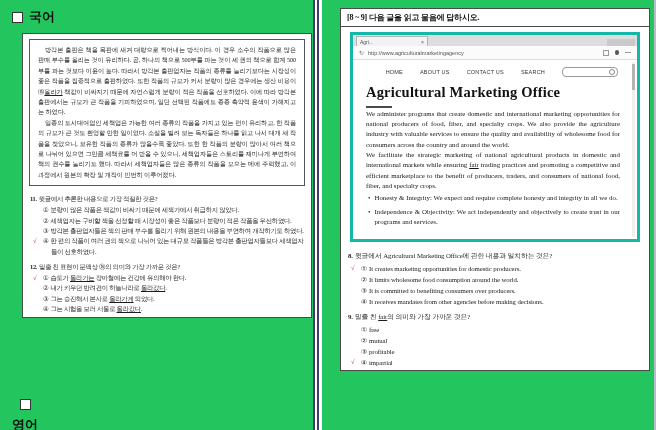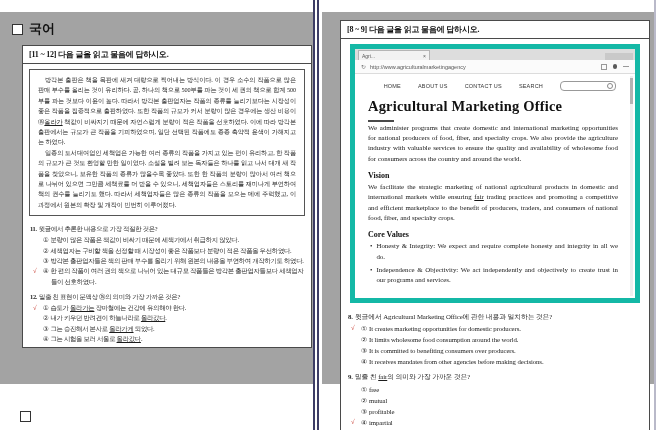--- a/index.html
+++ b/index.html
@@ -1,21 +1,21 @@
 <!DOCTYPE html>
 <html><head>
 <meta charset="utf-8">
 <style>
   html,body{margin:0;padding:0;}
   body{
     width:658px;height:430px;position:relative;overflow:hidden;
     background:#ffffff;font-family:"Liberation Serif",serif;color:#1a1a1a;
   }
   
-  .page{position:absolute;top:12px;height:372px;background:#a3a3a3;}
+  .page{position:absolute;top:0;height:430px;background:#22c55e;}
   .page-left{left:0;width:313px;}
   .page-right{left:322px;width:332px;}
   .vline{position:absolute;top:0;height:430px;width:1.5px;}
   .vl1{left:313px;background:#3d3d66;}
   .vl2{left:317px;background:#3d3d66;}
   .vl3{left:654px;background:#b9b9c9;}
   
   .sec-head{display:flex;align-items:center;gap:6px;font-family:"Liberation Sans",sans-serif;
     font-weight:bold;font-size:13px;color:#111;}
   .sec-box{width:9px;height:9px;border:1.2px solid #333;background:#fff;flex:0 0 auto;}
@@ -34,21 +34,21 @@
   .u{text-decoration:underline;}
   
   .qblock{padding:3px 7px 2px 7px;font-size:6.4px;letter-spacing:-0.3px;color:#1c1c1c;}
   .stem{line-height:1.55;margin-bottom:1px;}
   .qnum{font-weight:bold;margin-right:2px;}
   .opt{position:relative;padding-left:21px;text-indent:-8px;line-height:1.62;}
   .onum{margin-right:2px;}
   .chk{position:absolute;left:3px;top:0;text-indent:0;color:#c2291d;font-size:6.5px;font-weight:bold;}
   .qblock-en{font-size:6.8px;letter-spacing:-0.1px;}
   
-  .browser{margin:5px 9px 6px 9px;border:5px solid #14b8a6;background:#fff;}
+  .browser{margin:5px 9px 6px 9px;border:3px solid #14b8a6;background:#fff;}
   .tabbar{height:11px;background:#dddddd;display:flex;align-items:flex-end;}
   .tab{margin-left:3px;width:64px;height:9px;background:#f2f2f2;border:1px solid #b5b5b5;border-bottom:none;
     display:flex;justify-content:space-between;align-items:center;padding:0 3px;
     font-family:"Liberation Sans",sans-serif;font-size:5px;color:#555;}
   .winbtns{margin-left:auto;margin-right:2px;width:28px;height:7px;background:#c9c9c9;}
   .urlbar{height:13px;background:#fbfbfb;border-bottom:1px solid #dcdcdc;display:flex;align-items:center;
     gap:4px;padding:0 6px;font-family:"Liberation Sans",sans-serif;font-size:5.5px;color:#555;}
   .reload{font-size:6px;color:#777;}
   .urlicons{margin-left:auto;display:flex;align-items:center;gap:6px;color:#888;font-size:5px;}
   .profile-dot{width:4.5px;height:4.5px;border-radius:50%;background:#5a5a5a;display:inline-block;}
@@ -74,21 +74,20 @@
 <body>
 
 <div class="page page-left">
 
   <div class="sec-head sh-top">
     <span class="sec-box"></span>
     <span>국어</span>
   </div>
 
   <div class="qset qset-left">
-    <div class="qset-header">[11 ~ 12] 다음 글을 읽고 물음에 답하시오.</div>
 
     <div class="passage-box">
       <p><span>방각본 출판은 책을 목판에 새겨 대량으로 찍어내는 방식이다. 이 경우 소수의 작품으로 많은 판매 부수를 올리는 것이 유리하다. 곧, 하나의 책으로 500부를 파는 것이 세 권의 책으로 합계 500부를 파는 것보다 이윤이 높다. 따라서 방각본 출판업자는 작품의 종류를 늘리기보다는 시장성이 좋은 작품을 집중적으로 출판하였다. 또한 작품의 규모가 커서 분량이 많은 경우에는 생산 비용이 ⓐ</span><span class="u">올라가</span><span> 책값이 비싸지기 때문에 자연스럽게 분량이 적은 작품을 선호하였다. 이에 따라 방각본 출판에서는 규모가 큰 작품을 기피하였으며, 일단 선택된 작품에도 종종 축약적 윤색이 가해지고는 하였다.</span></p>
       <p>일종의 도서대여업인 세책업은 가능한 여러 종류의 작품을 가지고 있는 편이 유리하고, 한 작품의 규모가 큰 것도 환영할 만한 일이었다. 소설을 빌려 보는 독자들은 하나를 읽고 나서 대개 새 작품을 찾았으니, 보유한 작품의 종류가 많을수록 좋았다. 또한 한 작품의 분량이 많아서 여러 책으로 나뉘어 있으면 그만큼 세책료를 더 받을 수 있으니, 세책업자들은 스토리를 재미나게 부연하여 책의 권수를 늘리기도 했다. 따라서 세책업자들은 많은 종류의 작품을 모으는 데에 주력했고, 이 과정에서 원본의 확장 및 개작이 빈번히 이루어졌다.</p>
     </div>
 
     <div class="qblock">
       <div class="stem">
         <span class="qnum">11.</span><span>윗글에서 추론한 내용으로 가장 적절한 것은?</span>
       </div>
@@ -165,24 +164,22 @@
           <span class="searchbox">
               <span class="lens"></span>
             </span>
         </div>
 
         <div class="ptitle">Agricultural Marketing Office</div>
         <div class="trule"></div>
 
         <p class="bpara">We administer programs that create domestic and international marketing opportunities for national producers of food, fiber, and specialty crops. We also provide the agriculture industry with valuable services to ensure the quality and availability of wholesome food for consumers across the country and around the world.</p>
 
-        <div class="bheading">Vision</div>
         <p class="bpara"><span>We facilitate the strategic marketing of national agricultural products in domestic and international markets while ensuring </span><span class="u">fair</span><span> trading practices and promoting a competitive and efficient marketplace to the benefit of producers, traders, and consumers of national food, fiber, and specialty crops.</span></p>
 
-        <div class="bheading">Core Values</div>
         <div class="bullet">
           <span class="dot">•</span>
           <span class="btxt">Honesty &amp; Integrity: We expect and require complete honesty and integrity in all we do.</span>
         </div>
         <div class="bullet">
           <span class="dot">•</span>
           <span class="btxt">Independence &amp; Objectivity: We act independently and objectively to create trust in our programs and services.</span>
         </div>
       </div>
     </div>

